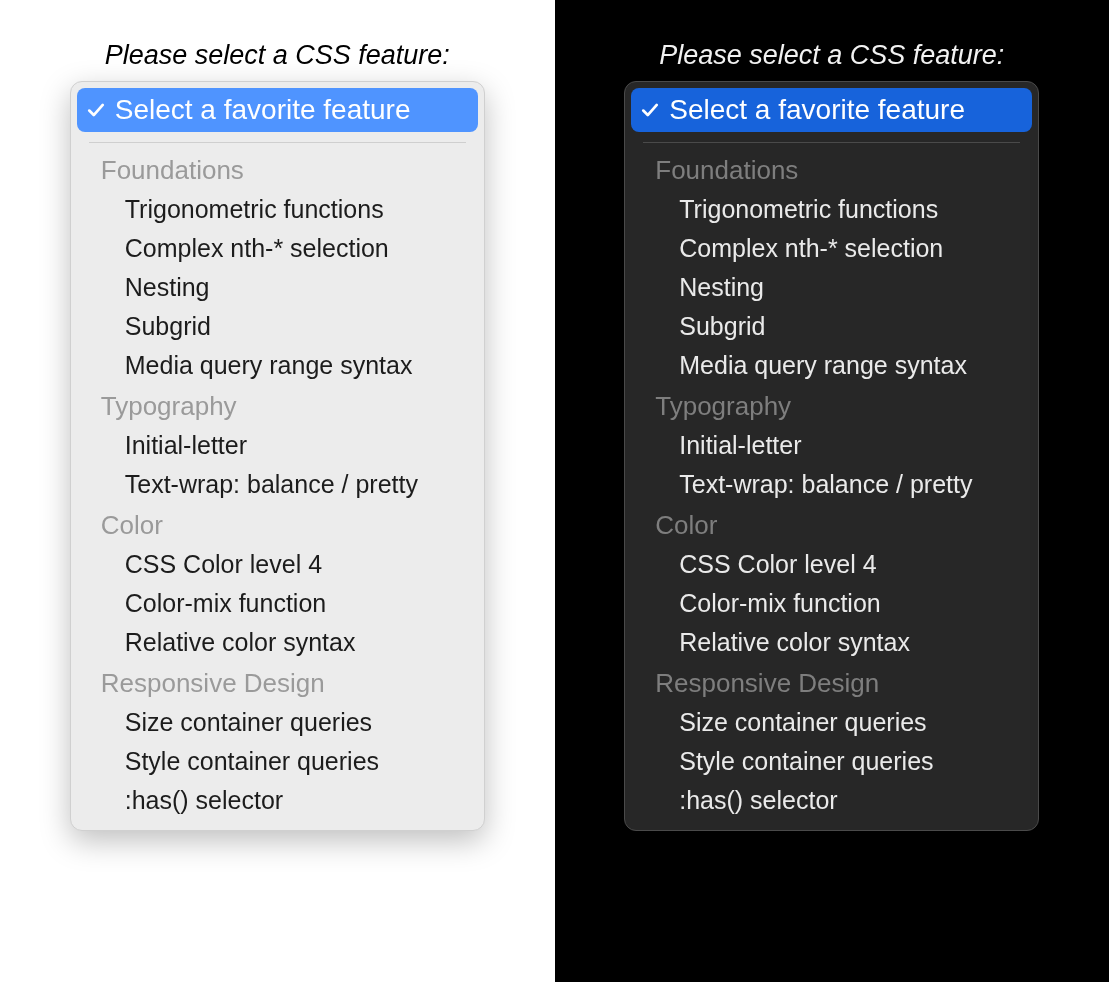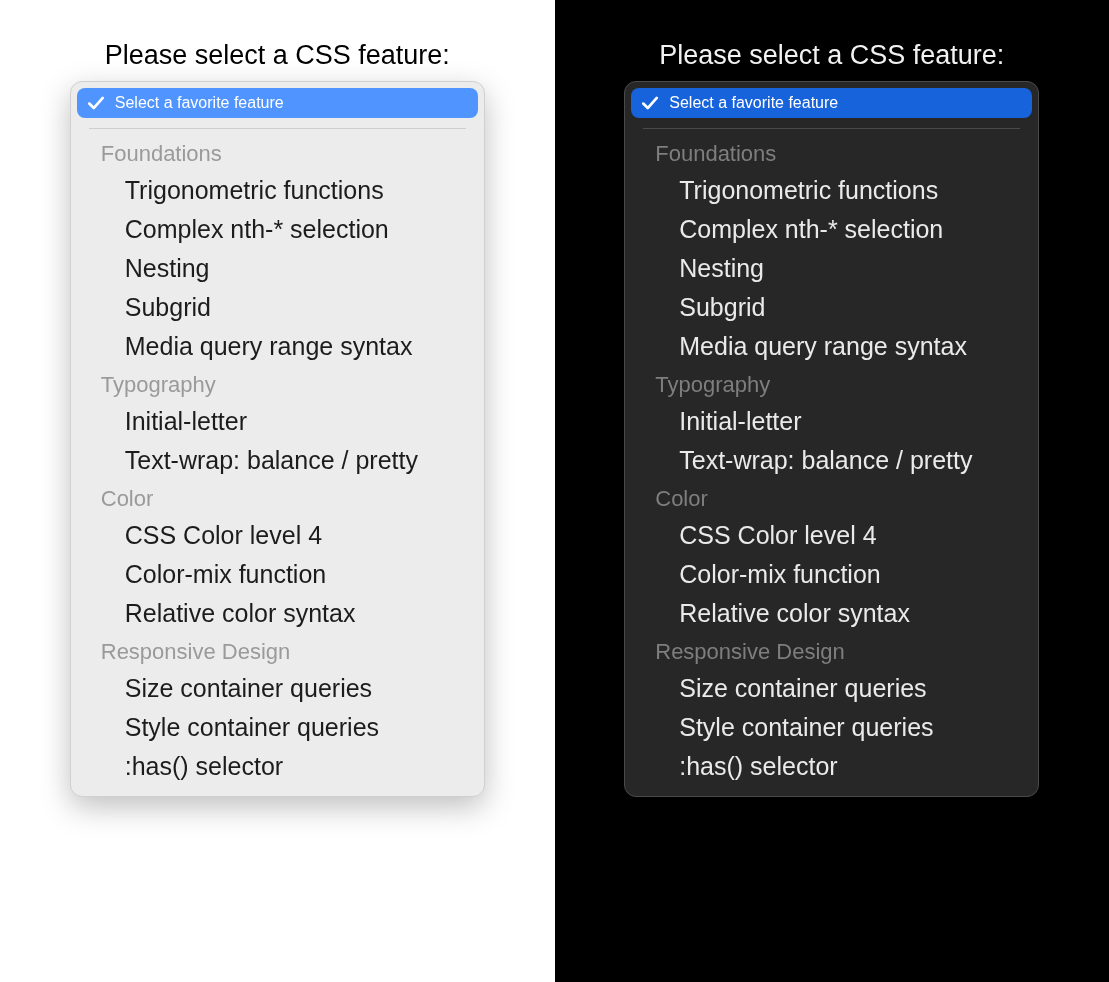--- a/index.html
+++ b/index.html
@@ -17,20 +17,21 @@
       align-items: center;
     }
     .pane.light { background: #ffffff; color: #000; }
     .pane.dark  { background: #000000; color: #fff; }
 
     .prompt {
       font-size: 27px;
       font-weight: 400;
       margin-bottom: 10px;
       text-align: center;
+      font-style: italic;
     }
     .pane.dark .prompt { color: #f2f2f2; }
 
     .dropdown {
       width: 415px;
       border-radius: 12px;
       padding: 6px 6px 10px 6px;
       box-shadow: 0 10px 30px rgba(0,0,0,0.25);
     }
     .pane.light .dropdown {
@@ -41,42 +42,42 @@
       background: #272727;
       border: 1px solid #4a4a4a;
     }
 
     .selected-row {
       display: flex;
       align-items: center;
       gap: 10px;
       border-radius: 8px;
       padding: 6px 10px;
-      font-size: 16px;
+      font-size: 28px;
       color: #ffffff;
     }
     .pane.light .selected-row { background: #4f94ff; }
     .pane.dark  .selected-row { background: #1763db; }
 
     .check-icon {
       width: 18px;
       height: 18px;
       flex: 0 0 18px;
     }
     .check-icon svg { display:block; }
 
     .divider {
       height: 1px;
       margin: 10px 12px 6px 12px;
     }
     .pane.light .divider { background: #cfcfcf; }
     .pane.dark  .divider { background: #4a4a4a; }
 
     .group-header {
-      font-size: 22px;
+      font-size: 26px;
       padding: 6px 0 4px 24px;
     }
     .pane.light .group-header { color: #9a9a9a; }
     .pane.dark  .group-header { color: #7e7e7e; }
 
     .option {
       font-size: 25px;
       padding: 5px 0 5px 48px;
       border-radius: 6px;
       cursor: default;

